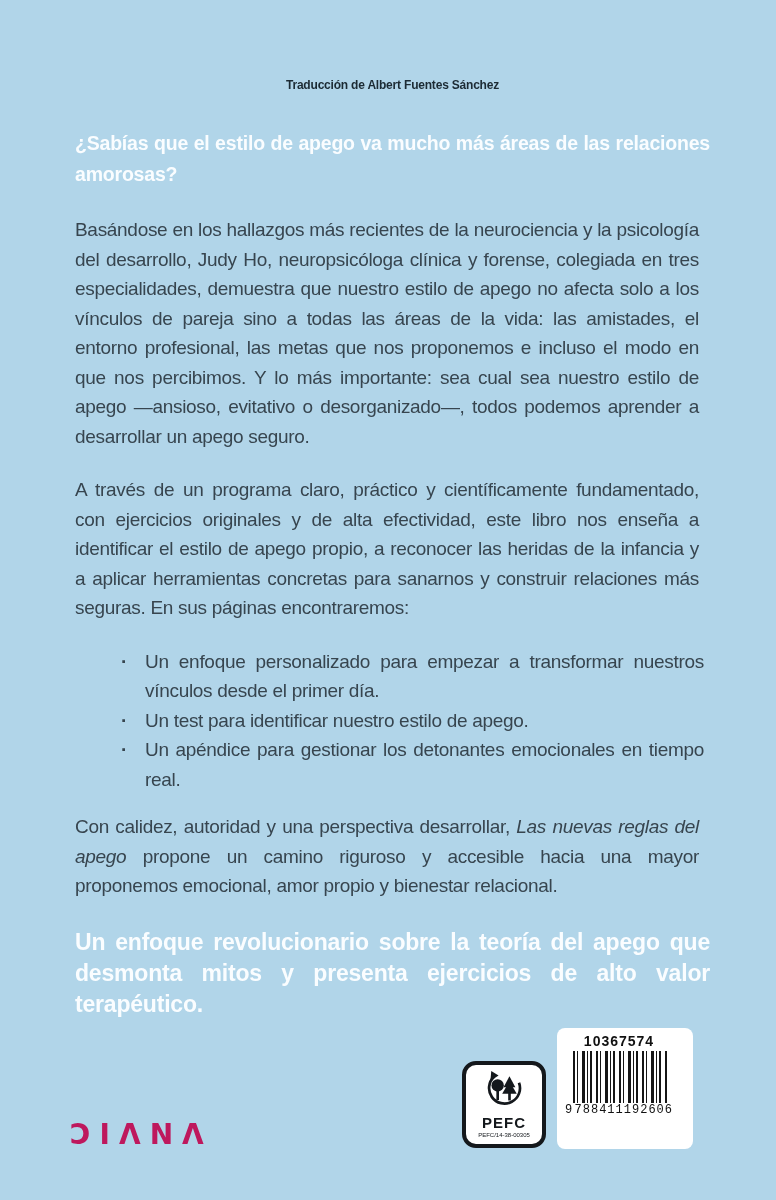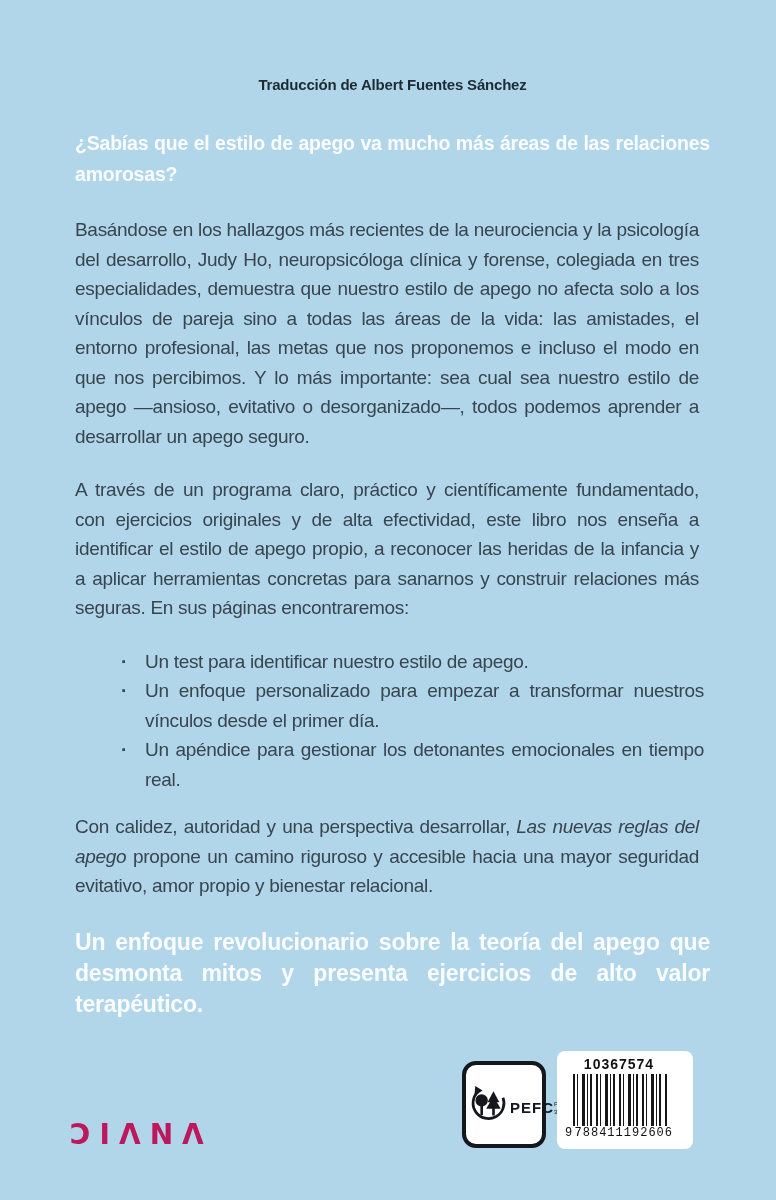--- a/index.html
+++ b/index.html
@@ -19,21 +19,21 @@
   .content {
     position: absolute;
     left: 75px;
     top: 72px;
     width: 635px;
   }
 
   .translator {
     text-align: center;
     font-weight: 700;
-    font-size: 15px;
+    font-size: 12px;
     line-height: 26px;
     color: #1c2b34;
     margin: 0 0 30px 0;
     letter-spacing: -0.2px;
   }
 
   .lead-question {
     color: #fafdff;
     font-weight: 700;
     font-size: 19.5px;
@@ -107,21 +107,21 @@
   .pefc-badge {
     position: absolute;
     left: 462px;
     bottom: 52px;
     width: 84px;
     height: 87px;
     background: #ffffff;
     border: 4px solid #14181c;
     border-radius: 14px;
     display: flex;
-    flex-direction: row;
+    flex-direction: column;
     align-items: center;
     justify-content: flex-start;
     padding-top: 5px;
   }
   .pefc-label {
     font-weight: 700;
     font-size: 15px;
     letter-spacing: 1px;
     color: #14181c;
     line-height: 15px;
@@ -132,21 +132,21 @@
     color: #14181c;
     line-height: 8px;
     margin-top: 1px;
   }
 
   .barcode-box {
     position: absolute;
     left: 557px;
     bottom: 51px;
     width: 136px;
-    height: 98px;
+    height: 121px;
     background: #ffffff;
     border-radius: 8px;
     padding: 5px 20px 4px 8px;
     display: flex;
     flex-direction: column;
   }
   .barcode-top-number {
     text-align: center;
     font-weight: 700;
     font-size: 14px;
@@ -192,26 +192,26 @@
 
     <p class="translator">Traducción de Albert Fuentes Sánchez</p>
 
     <p class="lead-question">¿Sabías que el estilo de apego va mucho más áreas de las relaciones amorosas?</p>
 
     <p class="body-par">Basándose en los hallazgos más recientes de la neurociencia y la psicología del desarrollo, Judy Ho, neuropsicóloga clínica y forense, colegiada en tres especialidades, demuestra que nuestro estilo de apego no afecta solo a los vínculos de pareja sino a todas las áreas de la vida: las amistades, el entorno profesional, las metas que nos proponemos e incluso el modo en que nos percibimos. Y lo más importante: sea cual sea nuestro estilo de apego —ansioso, evitativo o desorganizado—, todos podemos aprender a desarrollar un apego seguro.</p>
 
     <p class="body-par">A través de un programa claro, práctico y científicamente fundamentado, con ejercicios originales y de alta efectividad, este libro nos enseña a identificar el estilo de apego propio, a reconocer las heridas de la infancia y a aplicar herramientas concretas para sanarnos y construir relaciones más seguras. En sus páginas encontraremos:</p>
 
     <ul class="bullet-list">
+      <li>Un enfoque personalizado para empezar a transformar nuestros vínculos desde el primer día.</li>
       <li>Un test para identificar nuestro estilo de apego.</li>
-      <li>Un enfoque personalizado para empezar a transformar nuestros vínculos desde el primer día.</li>
       <li>Un apéndice para gestionar los detonantes emocionales en tiempo real.</li>
     </ul>
 
-    <p class="body-par closing"><span>Con calidez, autoridad y una perspectiva desarrollar, </span><em>Las nuevas reglas del apego</em><span> propone un camino riguroso y accesible hacia una mayor seguridad evitativo, amor propio y bienestar relacional.</span></p>
+    <p class="body-par closing"><span>Con calidez, autoridad y una perspectiva desarrollar, </span><em>Las nuevas reglas del apego</em><span> propone un camino riguroso y accesible hacia una mayor proponemos emocional, amor propio y bienestar relacional.</span></p>
 
     <p class="highlight">Un enfoque revolucionario sobre la teoría del apego que desmonta mitos y presenta ejercicios de alto valor terapéutico.</p>
 
   </div>
 
   <div class="footer">
 
     <div class="diana-logo">ƆIΛNΛ</div>
 
     <div class="pefc-badge">

